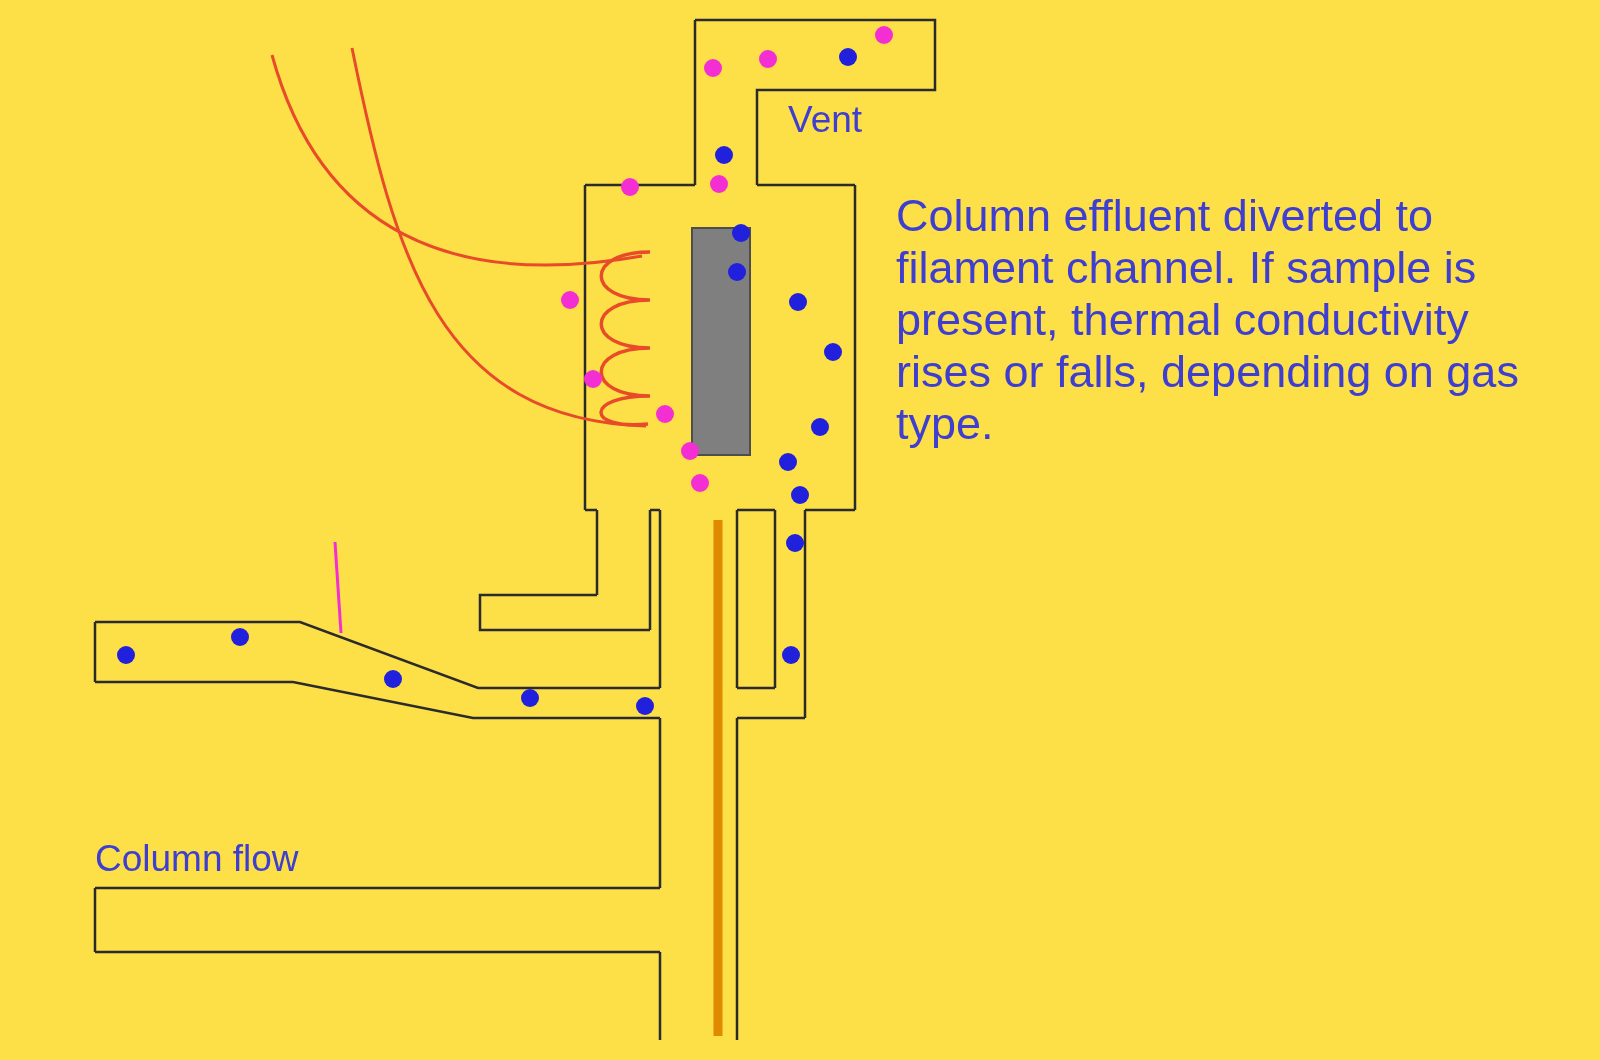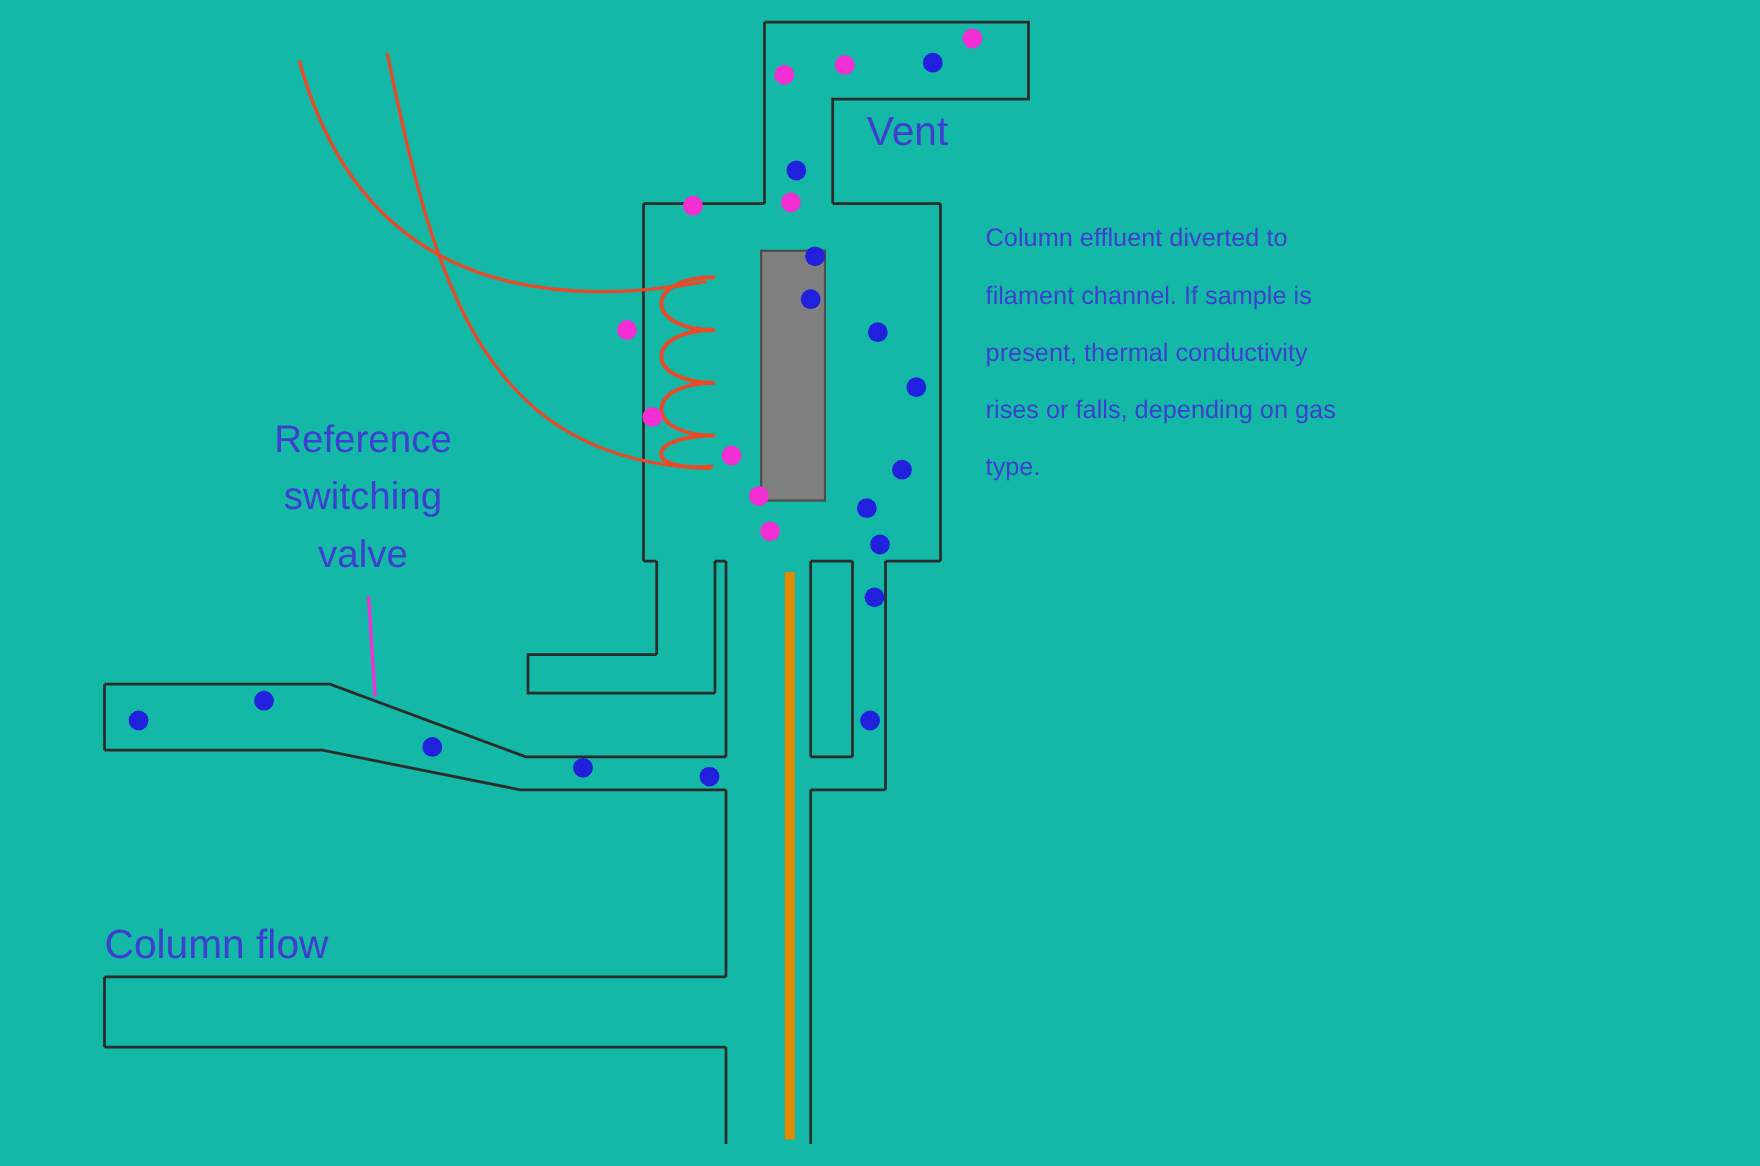--- a/index.html
+++ b/index.html
@@ -1,31 +1,31 @@
 <!DOCTYPE html>
 <html><head>
 <meta charset="utf-8">
 <style>
   html,body{margin:0;padding:0;background:#ffffff;}
   #stage{
     position:relative;
     width:1600px;height:1060px;
-    background:#14b8a6;
+    background:#fde047;
     overflow:hidden;
     font-family:"Liberation Sans", sans-serif;
   }
   #diagram-svg{position:absolute;left:0;top:0;}
   .lbl{
     position:absolute;
     color:#3e3ed0;
     white-space:pre-line;
     line-height:1.5;
   }
   .lbl.vent{left:788px;top:92px;font-size:37px;}
-  .lbl.annotation{left:896px;top:190px;width:700px;font-size:23px;line-height:52px;}
+  .lbl.annotation{left:896px;top:190px;width:700px;font-size:45px;line-height:52px;}
   .lbl.refvalve{left:170px;top:374px;width:320px;font-size:35px;line-height:52px;text-align:center;}
   .lbl.makeup{left:95px;top:831px;font-size:37px;}
 </style>
 </head>
 <body>
 
 <div id="stage">
 
   <svg id="diagram-svg" width="1600" height="1060" viewBox="0 0 1600 1060">
 
@@ -81,19 +81,16 @@
   </svg>
 
   <div class="lbl vent">Vent</div>
 
   <div class="lbl annotation">Column effluent diverted to
 filament channel. If sample is
 present, thermal conductivity
 rises or falls, depending on gas
 type.</div>
 
-  <div class="lbl refvalve">Reference
-switching
-valve</div>
 
   <div class="lbl makeup">Column flow</div>
 
 </div>
 
 </body></html>

